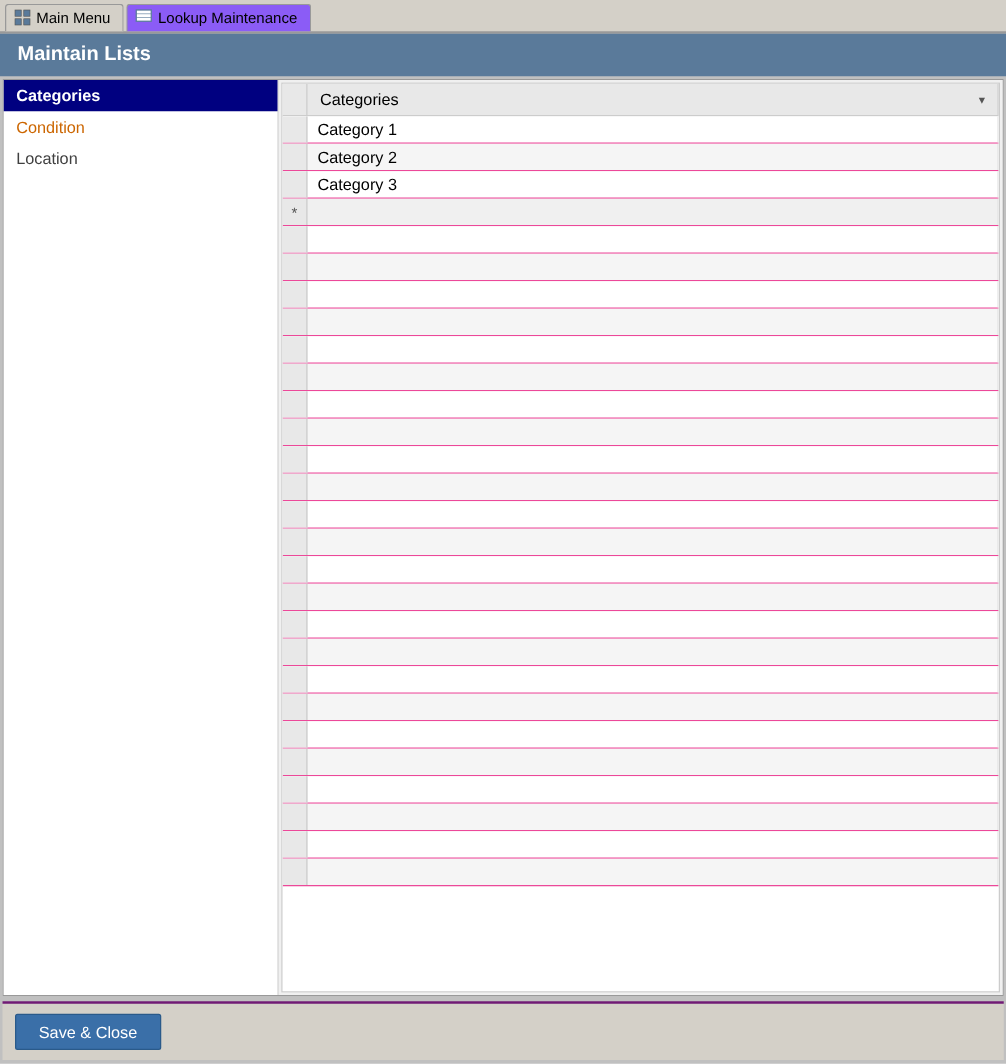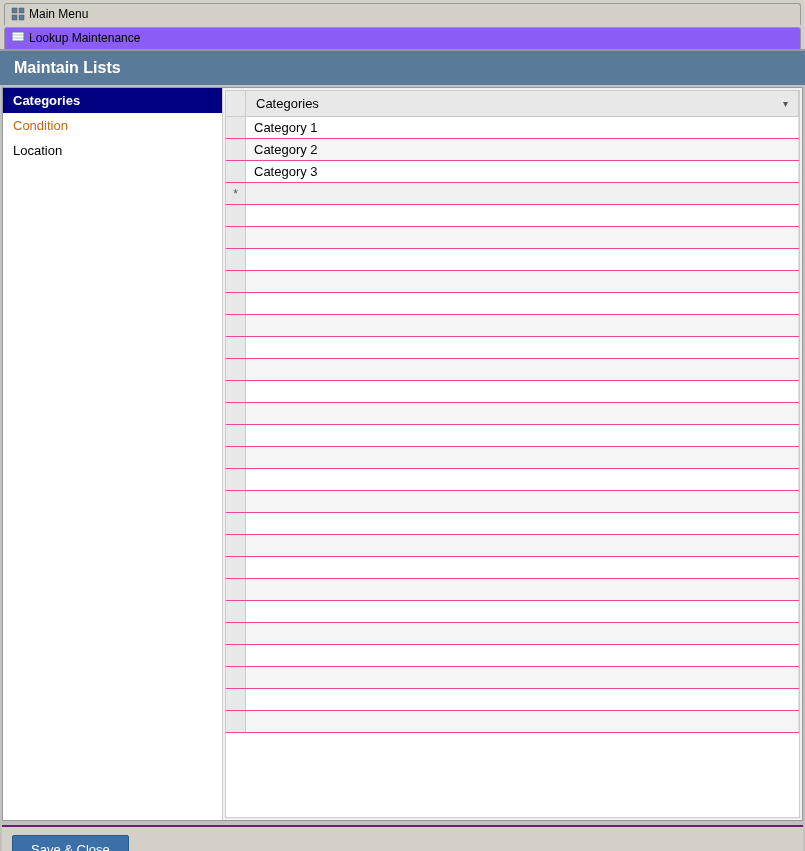--- a/index.html
+++ b/index.html
@@ -12,21 +12,20 @@
       overflow: hidden;
     }
 
     
     .tab-bar {
       display: flex;
       background: #d4d0c8;
       border-bottom: 2px solid #999;
       padding: 3px 4px 0 4px;
       gap: 2px;
-      flex-direction: column;
     }
     .tab {
       display: flex;
       align-items: center;
       gap: 4px;
       padding: 3px 10px 4px 6px;
       background: #d4d0c8;
       border: 1px solid #999;
       border-bottom: none;
       border-radius: 3px 3px 0 0;
@@ -72,21 +71,21 @@
     }
     .sidebar-item.selected {
       background: #000080;
       color: #fff;
       font-weight: bold;
     }
     .sidebar-item.condition {
       color: #cc6600;
     }
     .sidebar-item.location {
-      color: #000000;
+      color: #404040;
     }
 
     
     .right-panel {
       flex: 1;
       display: flex;
       flex-direction: column;
       background: #f0f0f0;
     }
 

